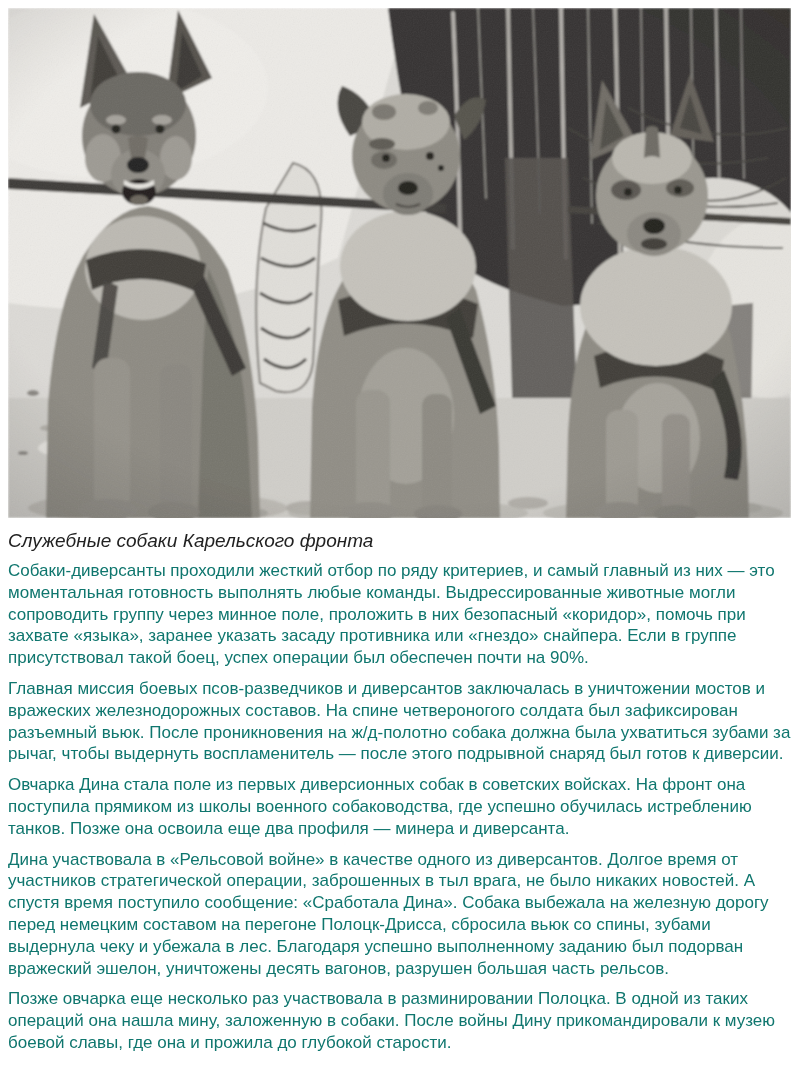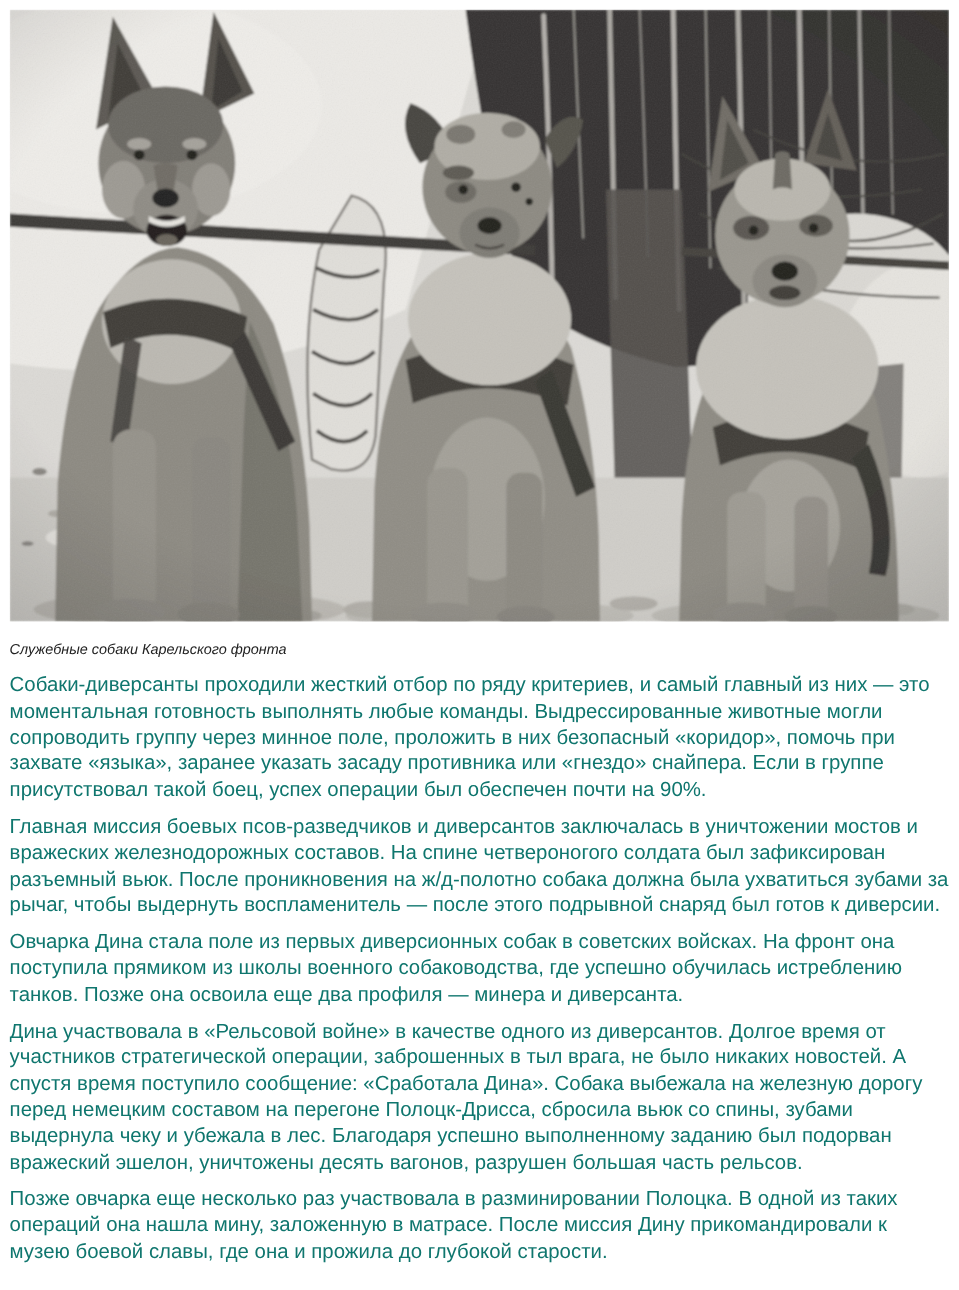--- a/index.html
+++ b/index.html
@@ -18,21 +18,21 @@
     padding: 0;
   }
   figure.photo-figure svg {
     display: block;
     width: 783px;
     height: 510px;
   }
   figcaption.photo-caption {
     margin: 13px 0 0 0;
     font-style: italic;
-    font-size: 12px;
+    font-size: 19px;
     line-height: 20px;
     color: #222222;
   }
   .article-body p {
     margin: 9px 0 0 0;
     font-size: 17px;
     line-height: 21.8px;
     color: #0f766e;
   }
 </style>
@@ -228,16 +228,16 @@
     </svg>
 
     <figcaption class="photo-caption">Служебные собаки Карельского фронта</figcaption>
   </figure>
 
   <div class="article-body">
     <p>Собаки-диверсанты проходили жесткий отбор по ряду критериев, и самый главный из них — это моментальная готовность выполнять любые команды. Выдрессированные животные могли сопроводить группу через минное поле, проложить в них безопасный «коридор», помочь при захвате «языка», заранее указать засаду противника или «гнездо» снайпера. Если в группе присутствовал такой боец, успех операции был обеспечен почти на 90%.</p>
     <p>Главная миссия боевых псов-разведчиков и диверсантов заключалась в уничтожении мостов и вражеских железнодорожных составов. На спине четвероногого солдата был зафиксирован разъемный вьюк. После проникновения на ж/д-полотно собака должна была ухватиться зубами за рычаг, чтобы выдернуть воспламенитель — после этого подрывной снаряд был готов к диверсии.</p>
     <p>Овчарка Дина стала поле из первых диверсионных собак в советских войсках. На фронт она поступила прямиком из школы военного собаководства, где успешно обучилась истреблению танков. Позже она освоила еще два профиля — минера и диверсанта.</p>
     <p>Дина участвовала в «Рельсовой войне» в качестве одного из диверсантов. Долгое время от участников стратегической операции, заброшенных в тыл врага, не было никаких новостей. А спустя время поступило сообщение: «Сработала Дина». Собака выбежала на железную дорогу перед немецким составом на перегоне Полоцк-Дрисса, сбросила вьюк со спины, зубами выдернула чеку и убежала в лес. Благодаря успешно выполненному заданию был подорван вражеский эшелон, уничтожены десять вагонов, разрушен большая часть рельсов.</p>
-    <p>Позже овчарка еще несколько раз участвовала в разминировании Полоцка. В одной из таких операций она нашла мину, заложенную в матрасе. После миссия Дину прикомандировали к музею боевой славы, где она и прожила до глубокой старости.</p>
+    <p>Позже овчарка еще несколько раз участвовала в разминировании Полоцка. В одной из таких операций она нашла мину, заложенную в собаки. После войны Дину прикомандировали к музею боевой славы, где она и прожила до глубокой старости.</p>
   </div>
 
 </div>
 
 </body></html>

